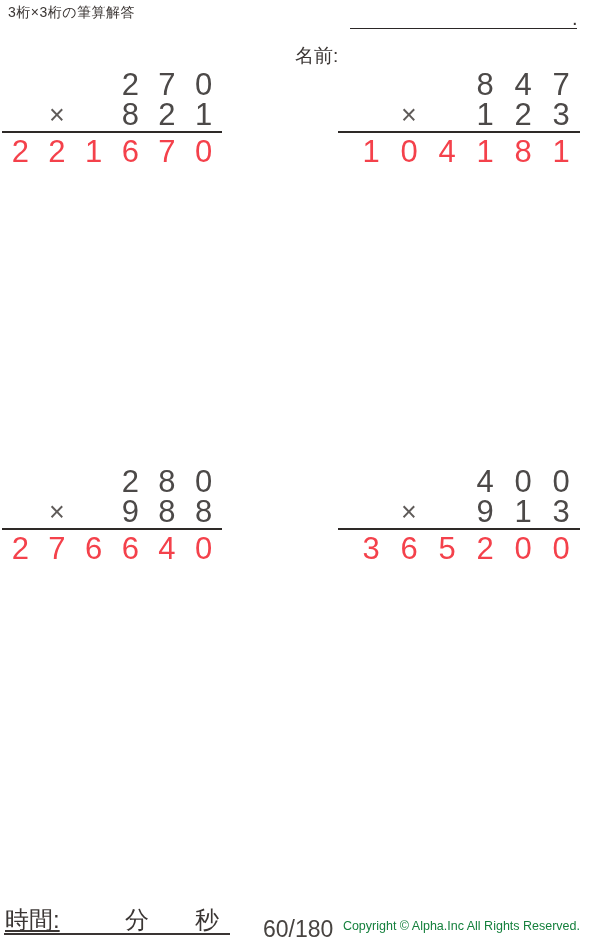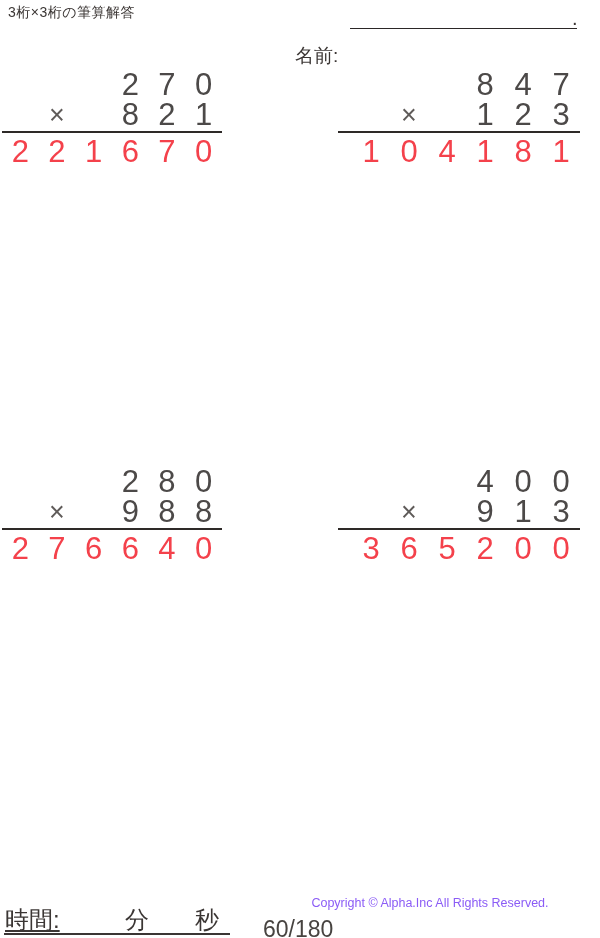--- a/index.html
+++ b/index.html
@@ -84,25 +84,25 @@
   .time-box .mn { position: absolute; left: 121px; top: 2px; }
   .time-box .sc { position: absolute; left: 191px; top: 2px; }
   .page-num {
     position: absolute;
     left: 263px; top: 916px;
     font-size: 23px;
     color: #474340;
   }
   .copyright {
     position: absolute;
-    left: 280px; top: 896px;
+    left: 280px; top: 919px;
     width: 300px;
-    text-align: center;
+    text-align: right;
     font-size: 12.5px;
-    color: #8b5cf6;
+    color: #15803d;
   }
 </style>
 </head>
 <body>
 
 <div class="page">
 
   <div class="title">3桁×3桁の筆算解答</div>
 
   <div class="name-label">名前:</div>

